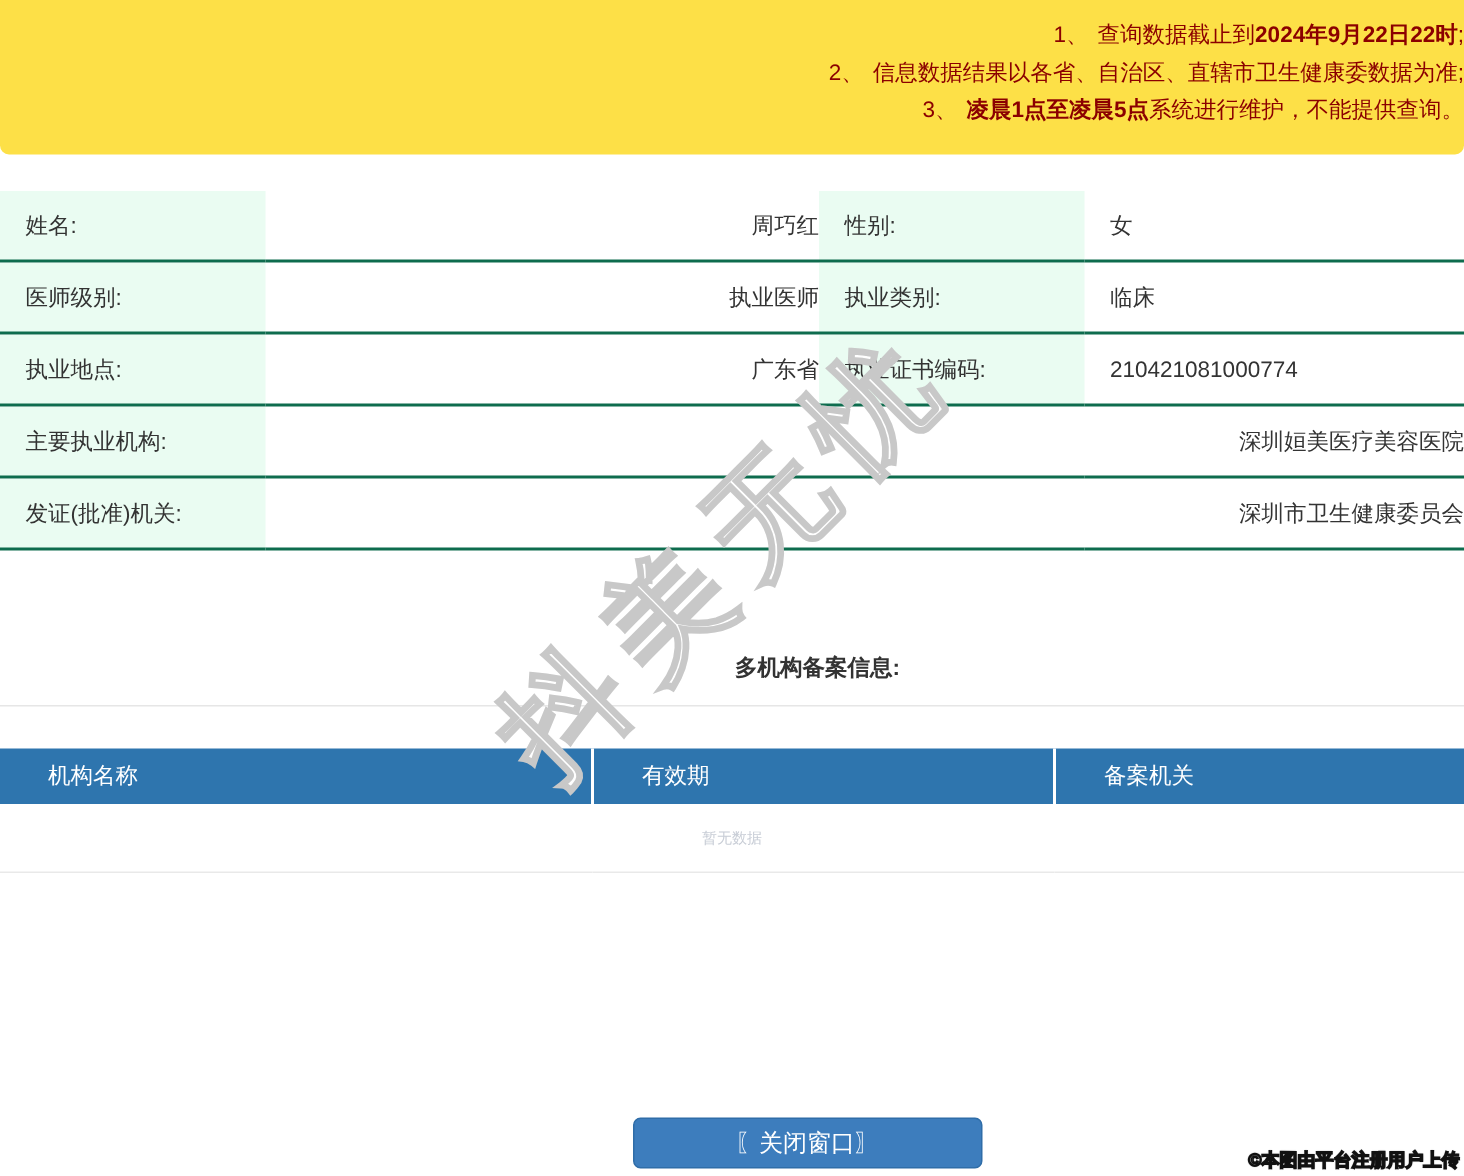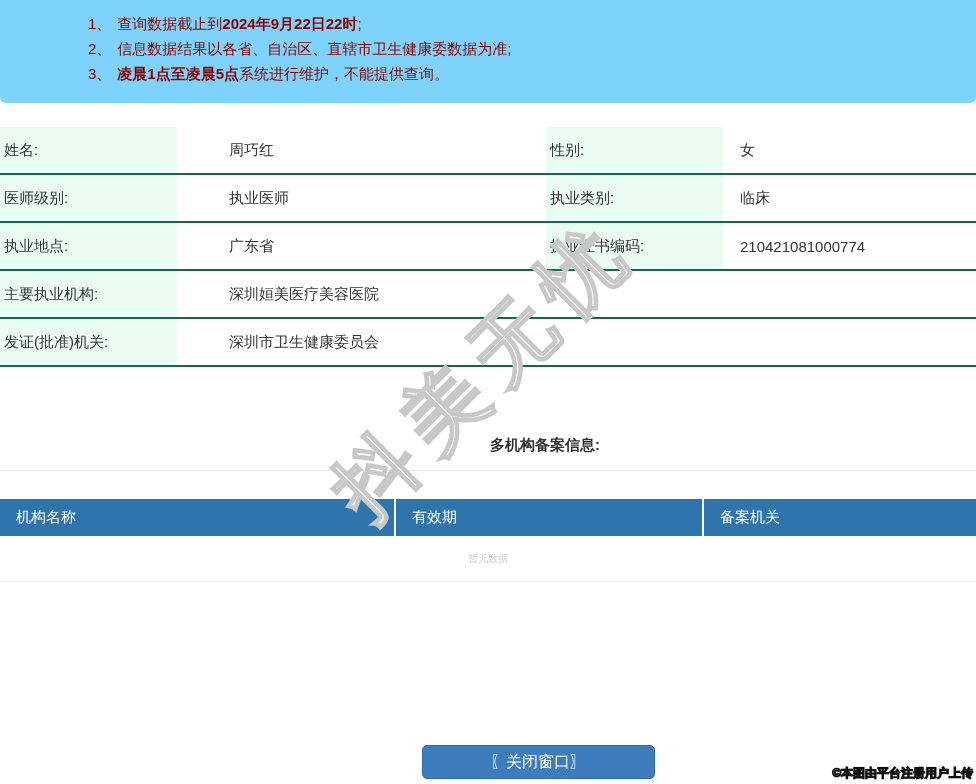--- a/index.html
+++ b/index.html
@@ -6,48 +6,49 @@
   body{
     position:relative;
     width:976px;height:784px;
     background:#ffffff;
     font-family:"Liberation Sans","DejaVu Sans",sans-serif;
     overflow:hidden;
   }
   
   .notice{
     position:absolute;top:0;left:0;width:976px;height:103px;
-    background:#7dd3fc;
+    background:#fde047;
     border-radius:0 0 6px 6px;
     box-sizing:border-box;
     padding:11px 0 0 88px;
     color:#8B0000;
     font-size:15px;
+    text-align:right;
   }
   .notice-line{line-height:25px;white-space:nowrap;}
   .notice-line b{font-weight:bold;}
   .notice-line .num{margin-right:6px;}
   
   table.details{
     position:absolute;top:127px;left:0;width:976px;
     border-collapse:collapse;table-layout:fixed;
     font-size:15px;color:#333333;
   }
   table.details td{
     height:46px;
     border-bottom:2px solid #0e6c4e;
     padding:0;
     vertical-align:middle;
     overflow:hidden;white-space:nowrap;
   }
   table.details td.lbl{
     background:#eafcf2;
-    padding-left:4px;
+    padding-left:17px;
   }
-  table.details td.v1{padding-left:52px;}
+  table.details td.v1{padding-left:52px;text-align:right;}
   table.details td.v2{padding-left:17px;}
   
   .section-title{
     position:absolute;top:436px;left:0;width:976px;
     text-align:center;
     transform:translateX(57px);
     font-size:15px;font-weight:bold;color:#333333;
   }
   .divider{
     position:absolute;top:470px;left:0;width:976px;height:1px;
@@ -58,21 +59,21 @@
     position:absolute;top:499px;left:0;width:976px;
     border-collapse:collapse;table-layout:fixed;
     font-size:15px;
   }
   table.records th{
     height:35px;
     background:#2e75ae;
     color:#ffffff;
     font-weight:normal;
     text-align:left;
-    padding-left:16px;
+    padding-left:32px;
     border-right:2px solid #ffffff;
   }
   table.records th:last-child{border-right:none;}
   table.records td.empty{
     height:43px;
     text-align:center;
     color:#c8cdd6;
     font-size:10px;
     border-bottom:1px solid #e9e9e9;
   }

